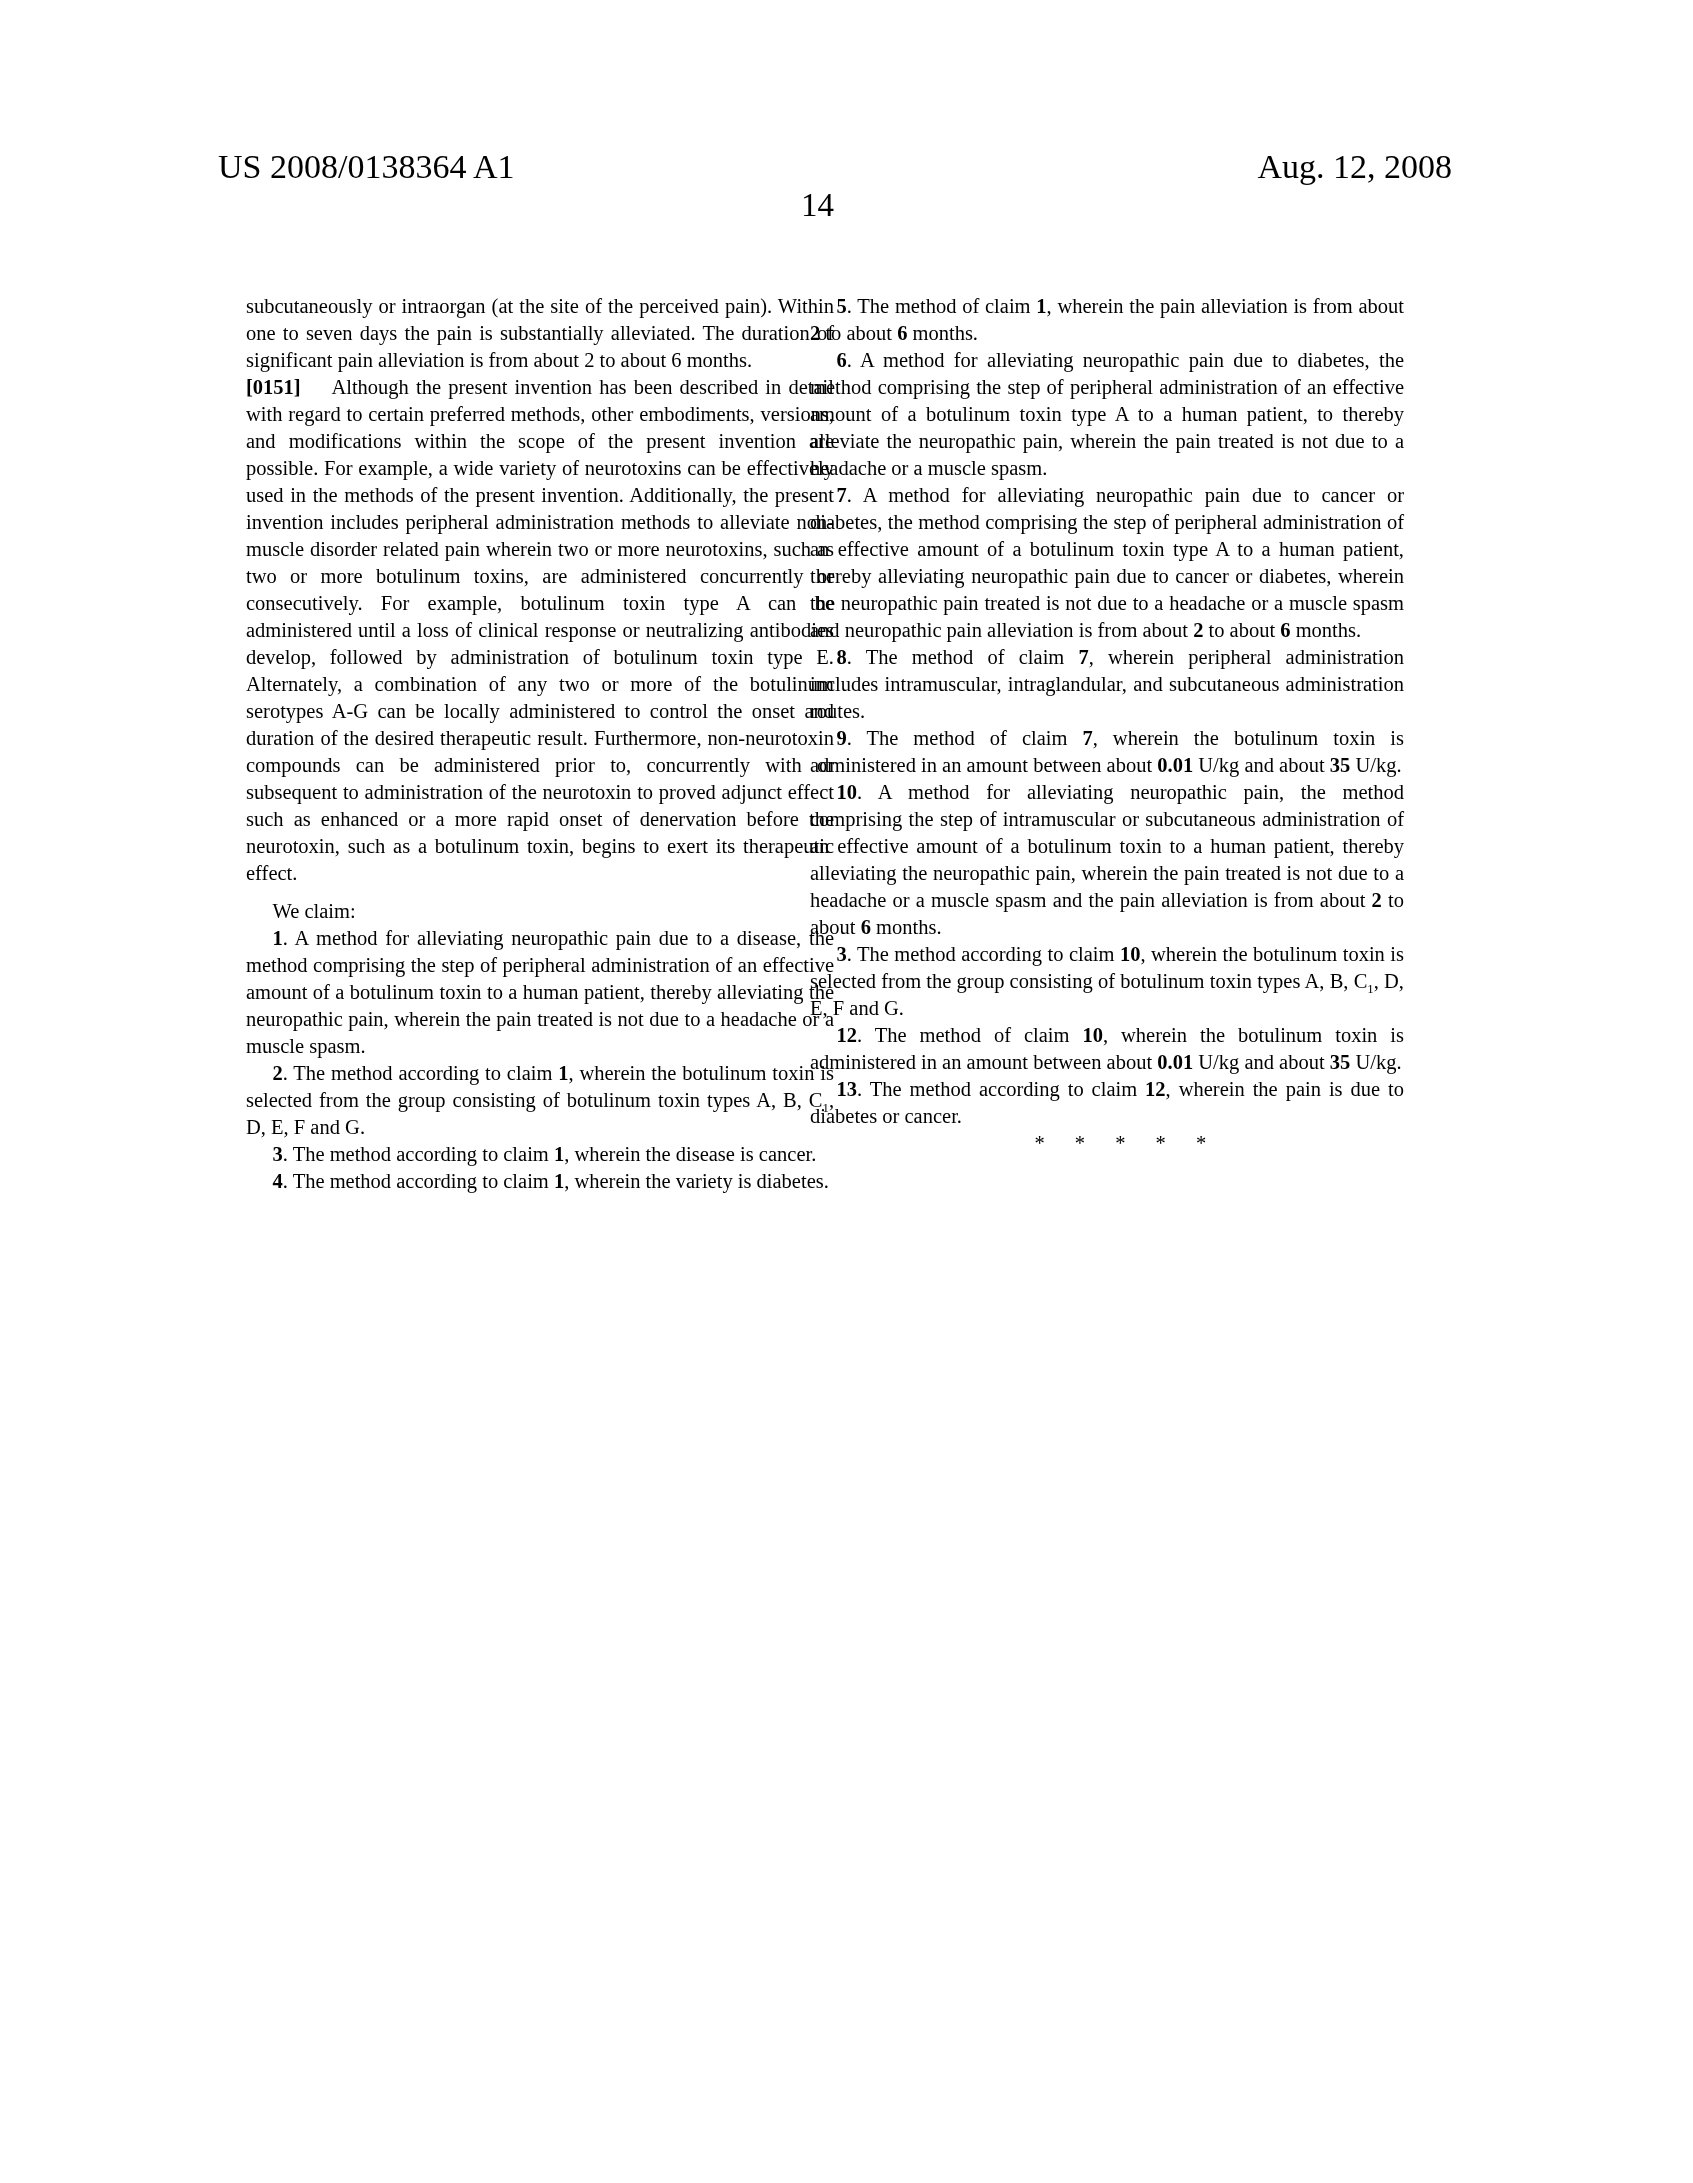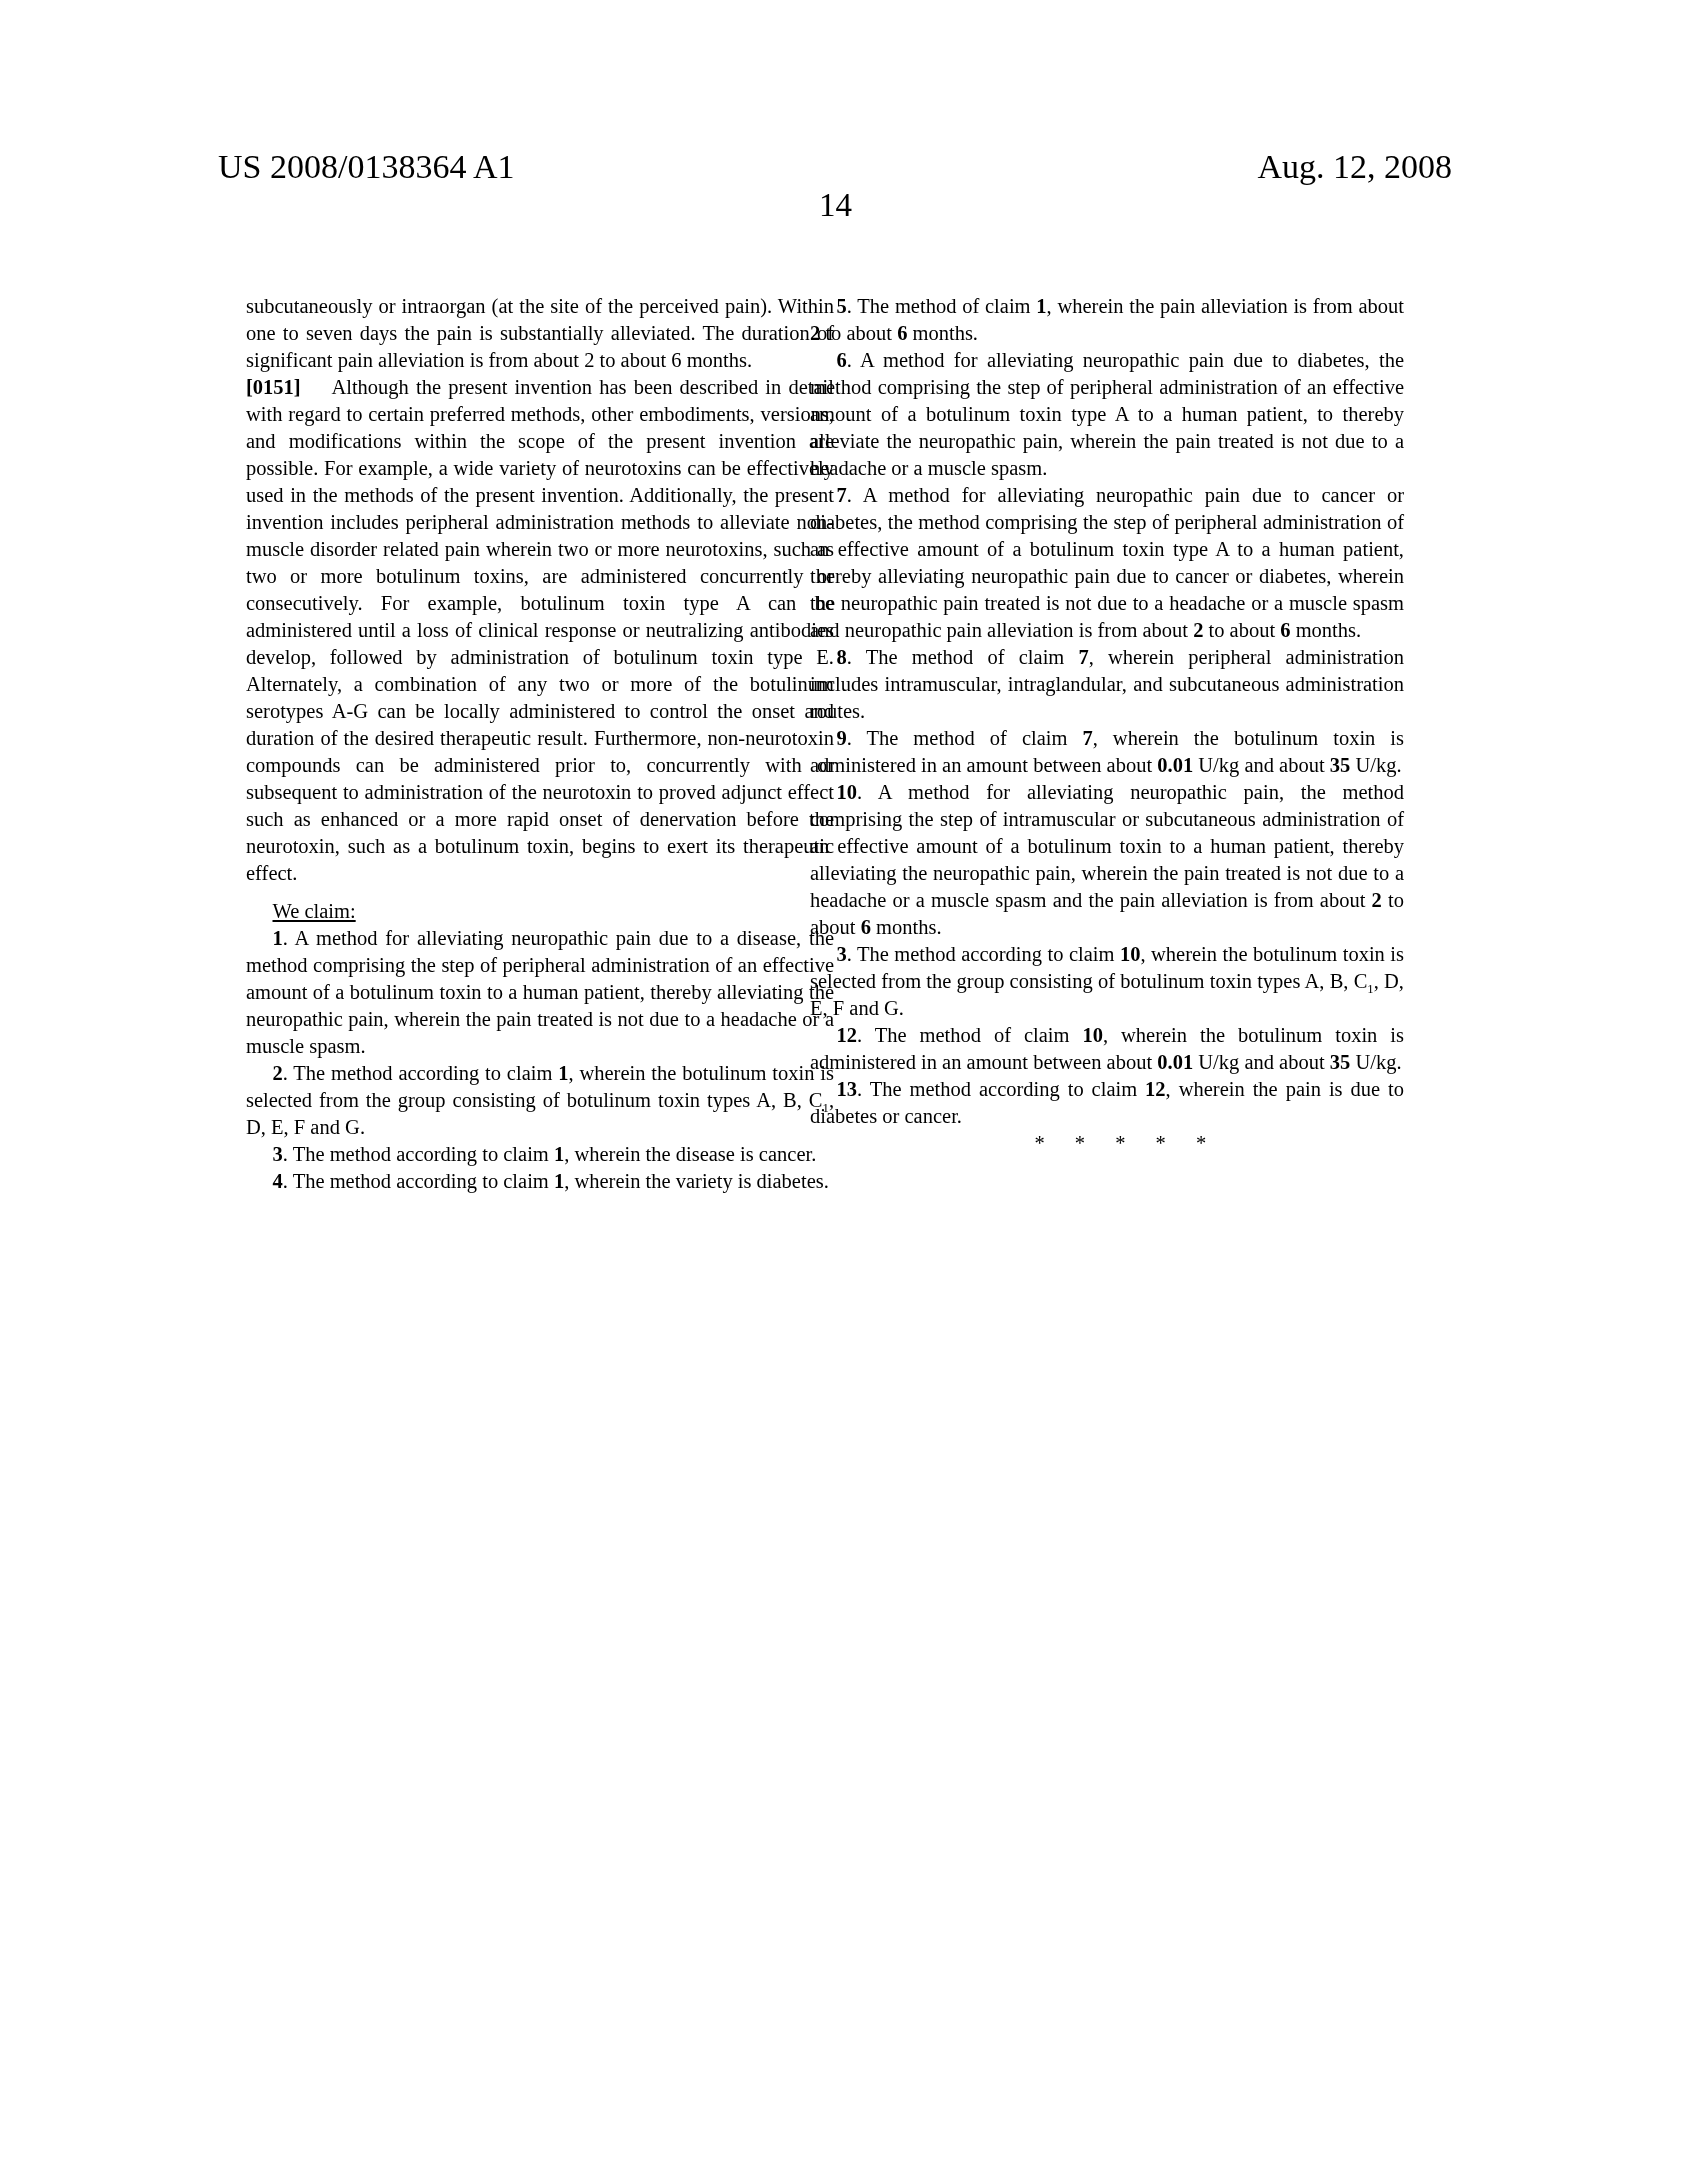--- a/index.html
+++ b/index.html
@@ -9,33 +9,33 @@
     background:#ffffff;color:#000000;
     font-family:"Liberation Serif","DejaVu Serif",serif;
     overflow:hidden;
   }
   .running-header{
     position:absolute;left:218px;top:150px;width:1234px;
     display:flex;justify-content:space-between;
     font-size:34px;line-height:1;white-space:nowrap;
   }
   .page-number{
-    position:absolute;top:189px;left:756px;width:159px;
+    position:absolute;top:189px;left:738px;width:159px;
     text-align:center;font-size:33px;line-height:1;
   }
   .col{
     position:absolute;top:293px;
     font-size:20.5px;line-height:27px;
     text-align:justify;
   }
   .col-left{left:218px;width:588px;margin-left:28px;}
   .col-right{left:810px;width:594px;}
   .col p{margin:0;text-indent:26.5px;}
   .col p.noindent{text-indent:0;}
-  .col p.gap-above{margin-top:10.6px;text-decoration:underline;}
+  .col p.gap-above{margin-top:10.6px;}
   .col b{font-weight:bold;}
   .col sub{font-size:0.62em;line-height:0;}
   .asterisk-row{
     margin-top:26.5px;
     text-align:center;text-indent:0;
     word-spacing:25px;font-size:20.5px;line-height:27px;
   }
 </style>
 </head>
 <body>

